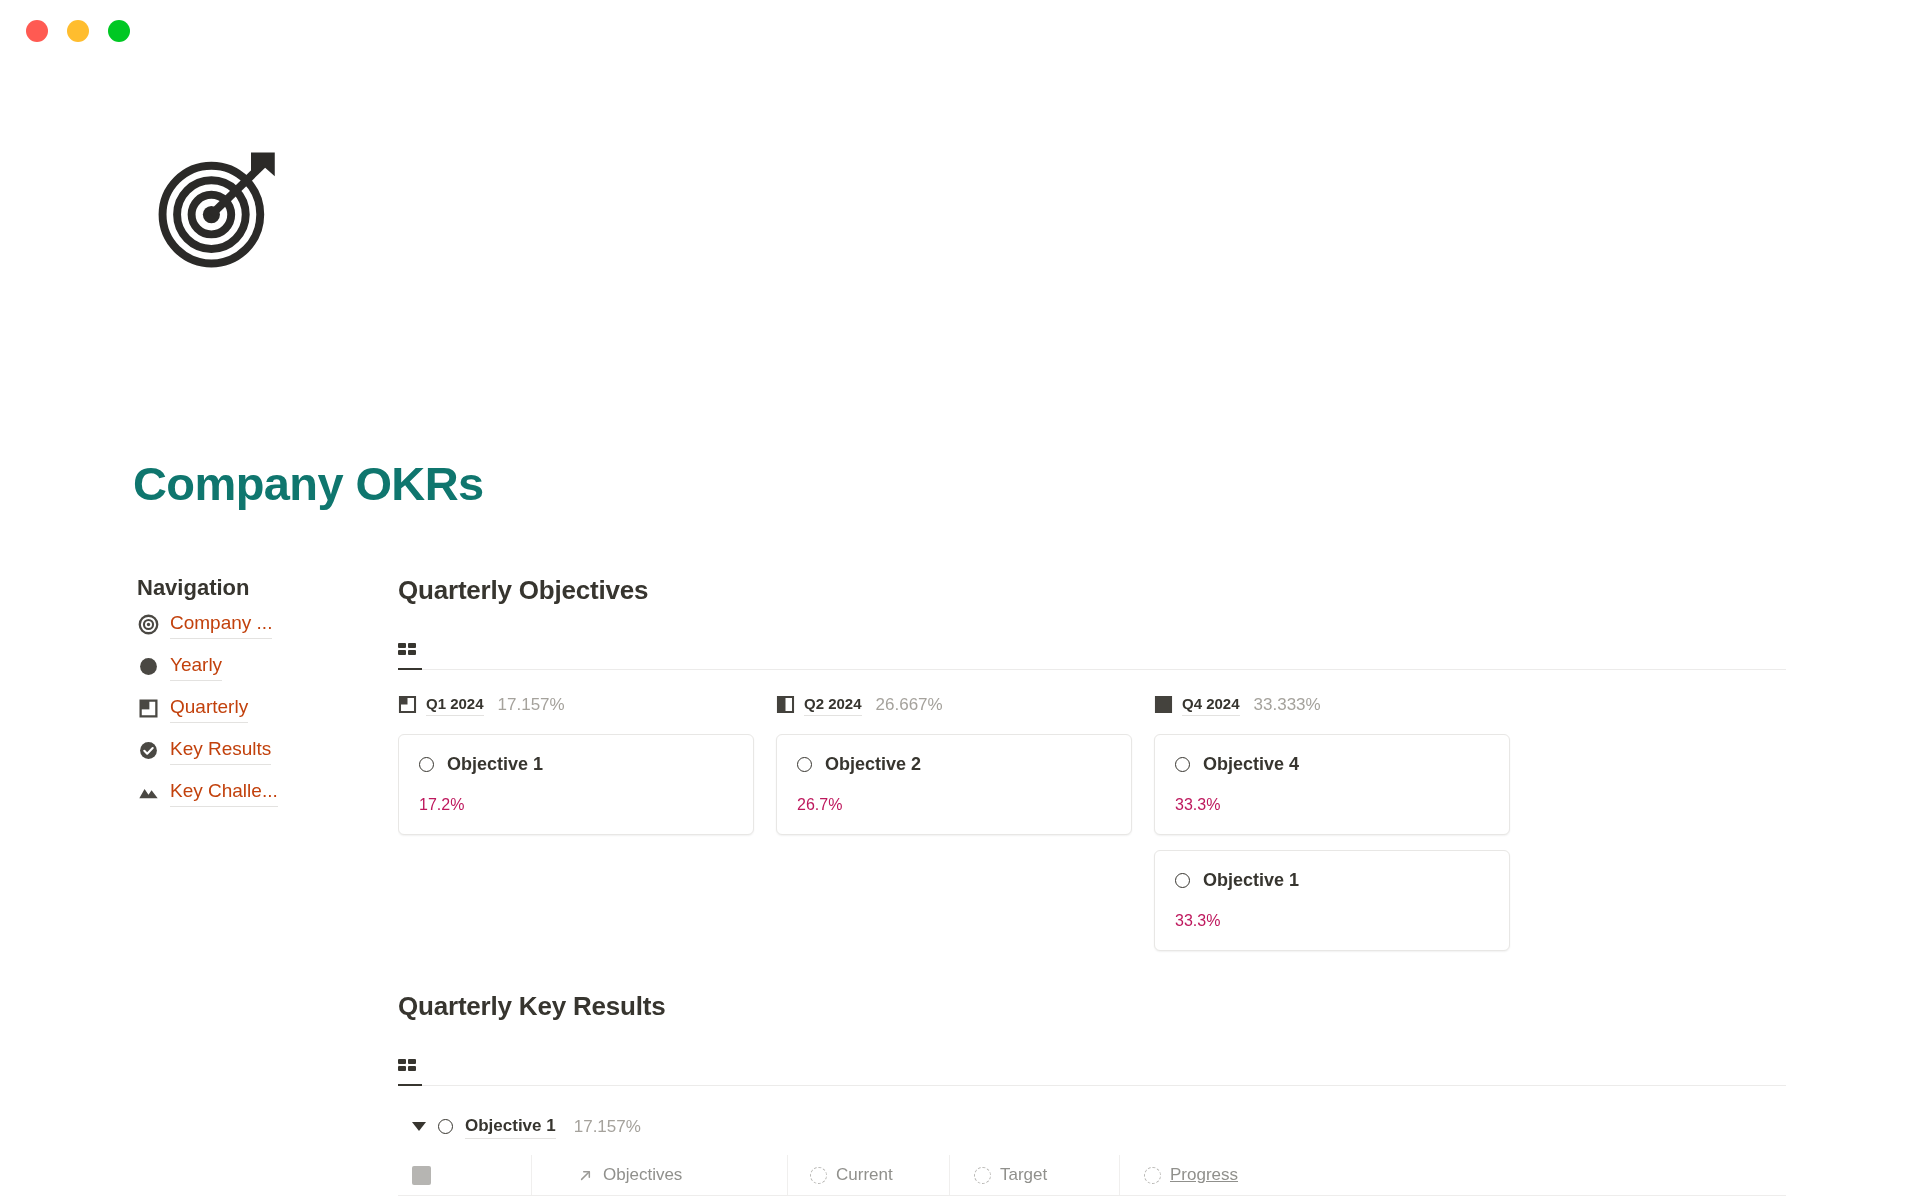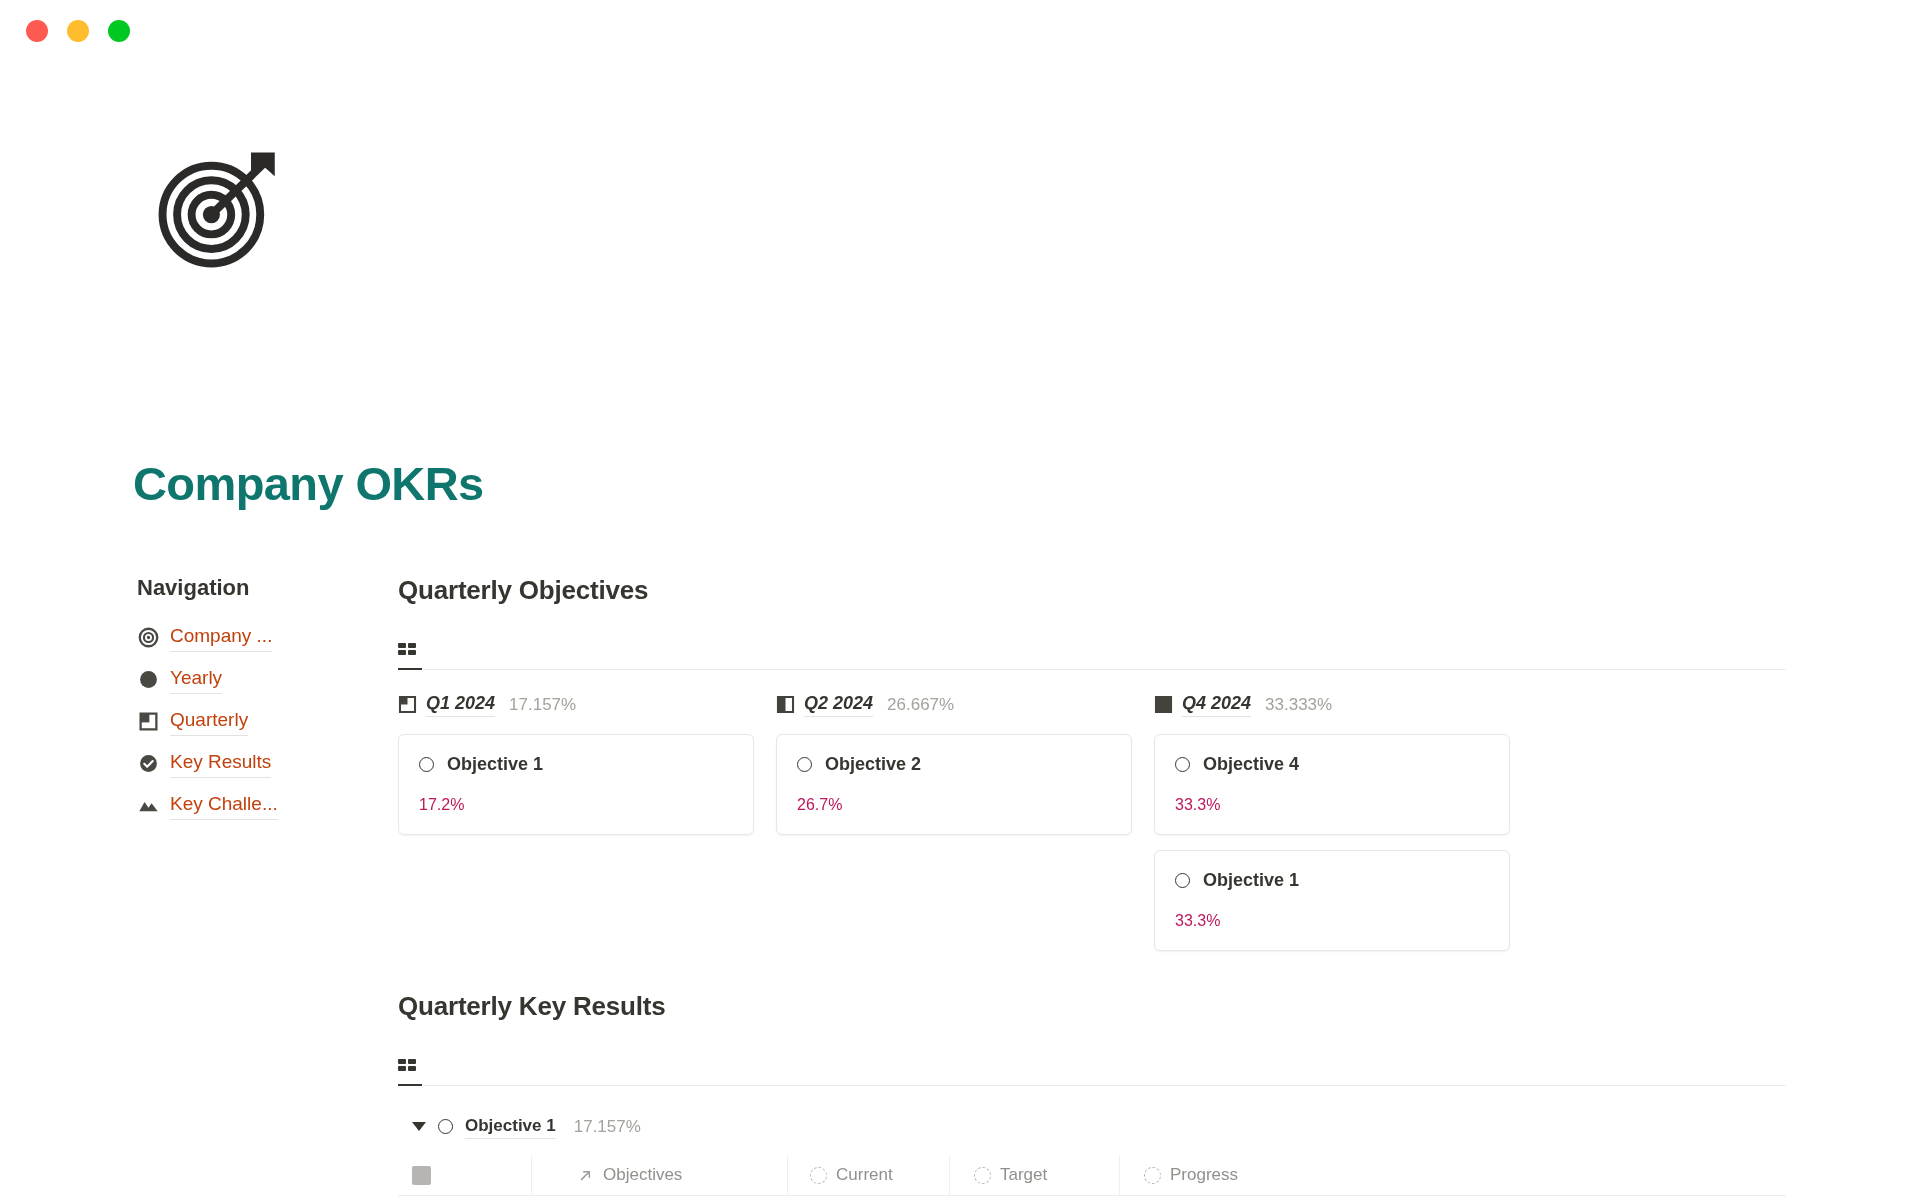--- a/index.html
+++ b/index.html
@@ -62,21 +62,21 @@
   .nav {
     position: absolute;
     left: 137px;
     top: 512px;
     width: 200px;
   }
   .nav-heading {
     font-size: 22px;
     font-weight: bold;
     color: #37352f;
-    margin-bottom: 14px;
+    margin-bottom: 1px;
     line-height: 1.3;
   }
   .nav-item {
     display: flex;
     align-items: center;
     gap: 11px;
     height: 42px;
     cursor: pointer;
   }
   .nav-icon {
@@ -150,27 +150,26 @@
 
   .col-head {
     display: flex;
     align-items: center;
     gap: 9px;
     height: 30px;
     margin-bottom: 14px;
   }
   .col-icon { width: 19px; height: 19px; flex: 0 0 19px; display: block; }
   .col-name {
-    font-size: 18px;
+    font-size: 15px;
     font-weight: bold;
     color: #37352f;
     border-bottom: 1px solid #e3e2e0;
     padding-bottom: 1px;
     line-height: 1.3;
-    font-style: italic;
   }
   .col-pct {
     font-size: 17px;
     color: #a5a29c;
     margin-left: 5px;
     line-height: 1.3;
   }
 
   .card {
     background: #ffffff;
@@ -268,21 +267,21 @@
     border: 1.6px dashed #b6b5b2;
     border-radius: 50%;
     flex: 0 0 17px;
   }
   .th-name { white-space: nowrap; }
 
   .th-col-0 { width: 120px; flex: 0 0 120px; }
   .th-col-1 { width: 256px; flex: 0 0 256px; padding-left: 45px; }
   .th-col-2 { width: 162px; flex: 0 0 162px; padding-left: 22px; }
   .th-col-3 { width: 170px; flex: 0 0 170px; padding-left: 24px; }
-  .th-col-4 { width: 200px; flex: 0 0 200px; padding-left: 24px; }
+  .th-col-4 { width: 200px; flex: 0 0 200px; padding-left: 24px; text-decoration: underline; }
 
   .count-row {
     display: flex;
     align-items: center;
     gap: 9px;
     height: 40px;
     padding-left: 175px;
   }
 </style>
 </head>

